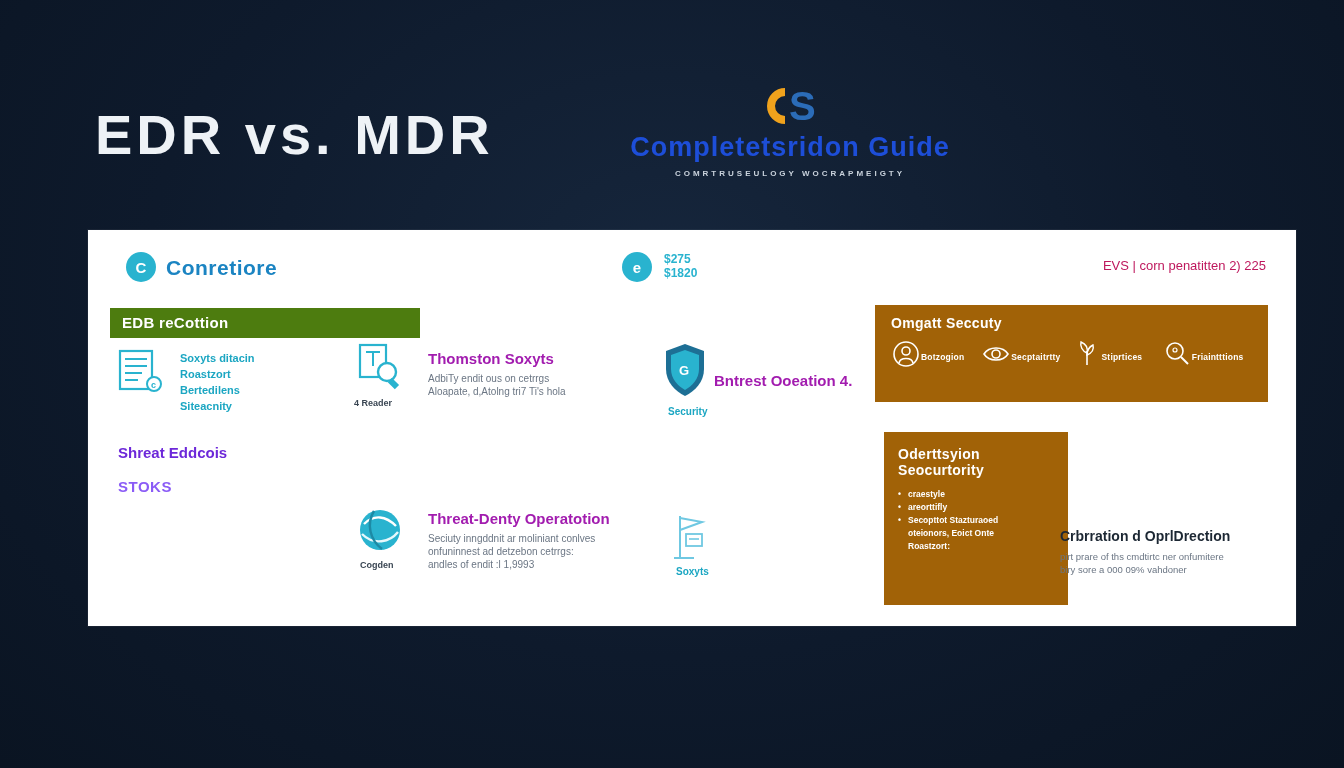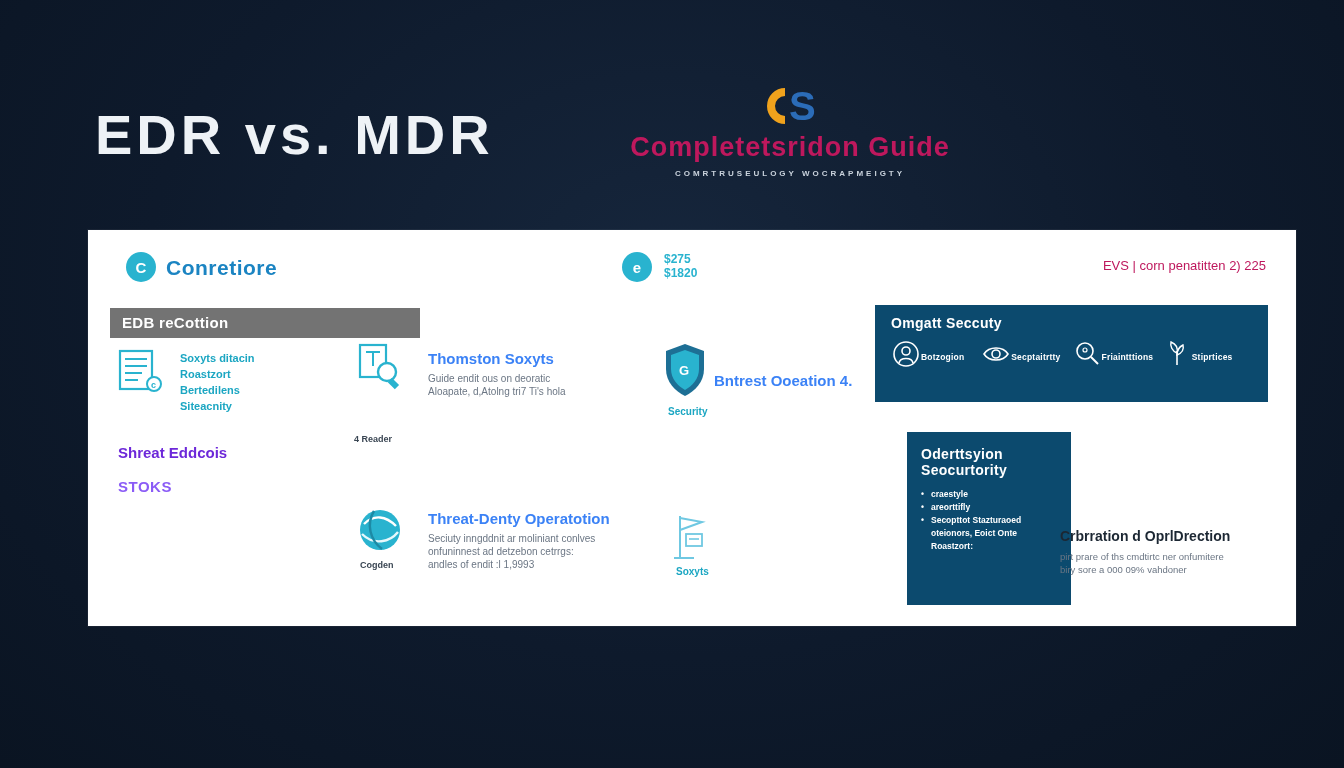--- a/index.html
+++ b/index.html
@@ -7,45 +7,45 @@
     width:1344px;height:768px;position:relative;overflow:hidden;
     background:radial-gradient(ellipse at 50% 35%, #16263c 0%, #0e1a2c 55%, #0a1422 100%);
     font-family:"Liberation Sans", sans-serif;
     -webkit-font-smoothing:antialiased;
   }
   .abs{position:absolute;}
   .hero-title{
     font-size:56px;font-weight:700;color:#eef2f6;letter-spacing:4px;
   }
   .logo-wrap{display:flex;flex-direction:column;align-items:center;}
-  .subtitle{font-size:27px;font-weight:700;color:#be185d;letter-spacing:1px;}
+  .subtitle{font-size:27px;font-weight:700;color:#1d4ed8;letter-spacing:1px;}
   .tagline{font-size:8px;font-weight:600;color:#c9d2dc;letter-spacing:3px;margin-top:6px;text-transform:uppercase;}
   .card{
     left:88px;top:230px;width:1208px;height:396px;background:#ffffff;
     box-shadow:0 0 0 1px rgba(255,255,255,.05);
   }
   .badge{
     width:30px;height:30px;border-radius:50%;background:#29b3cf;color:#ffffff;
     display:flex;align-items:center;justify-content:center;font-weight:700;font-size:15px;
   }
   .hdr-title{font-size:21px;font-weight:700;color:#1b84c2;letter-spacing:.5px;}
   .hdr-price{font-size:12px;font-weight:700;color:#29b3cf;line-height:14px;}
   .hdr-note{font-size:13px;color:#be185d;}
   .banner{
-    width:310px;height:30px;background:#737373;color:#ffffff;font-weight:700;font-size:15px;
+    width:310px;height:30px;background:#4d7c0f;color:#ffffff;font-weight:700;font-size:15px;
     line-height:30px;padding-left:12px;box-sizing:border-box;letter-spacing:.3px;
   }
   .teal-list{font-size:11px;font-weight:700;color:#1ba6c2;line-height:16px;}
   .dark-sub{font-size:15px;font-weight:700;color:#6d28d9;}
   .teal-sub{font-size:15px;font-weight:700;color:#8b5cf6;letter-spacing:.5px;}
-  .item-title{font-size:15px;font-weight:700;color:#3b82f6;}
+  .item-title{font-size:15px;font-weight:700;color:#a21caf;}
   .item-body{font-size:10px;color:#6b7684;line-height:13px;margin-top:5px;}
   .icon-label{font-size:9px;color:#3a4653;font-weight:600;}
   .icon-label-teal{font-size:10px;color:#1ba6c2;font-weight:700;}
-  .panel{background:#0c4a6e;box-sizing:border-box;}
+  .panel{background:#a16207;box-sizing:border-box;}
   .panel-title{font-size:14px;font-weight:700;color:#ffffff;letter-spacing:.3px;}
   .panel-cols{display:flex;justify-content:space-between;margin-top:8px;}
   .panel-col{width:25%;display:flex;flex-direction:row;align-items:center;}
   .panel-col-label{font-size:8.5px;color:#ffffff;margin-top:6px;font-weight:600;letter-spacing:.2px;}
   .bullets{margin-top:10px;}
   .b-line{font-size:8.5px;color:#ffffff;line-height:13px;position:relative;padding-left:10px;font-weight:600;}
   .b-line.bullet::before{content:"•";position:absolute;left:0;top:0;color:#ffffff;}
   .b-line.cont{padding-left:10px;}
   .rt-title{font-size:14px;font-weight:700;color:#1c2733;}
   .rt-body{font-size:9.5px;color:#6b7684;line-height:13px;margin-top:6px;}
@@ -103,25 +103,25 @@
 
   <div class="abs" style="left:266px;top:110px;">
     <svg width="54" height="54" viewBox="0 0 54 54">
       <rect x="6" y="5" width="26" height="32" fill="none" stroke="#29b3cf" stroke-width="2.2"></rect>
       <line x1="12" y1="12" x2="26" y2="12" stroke="#29b3cf" stroke-width="2"></line>
       <line x1="19" y1="12" x2="19" y2="26" stroke="#29b3cf" stroke-width="2"></line>
       <circle cx="33" cy="32" r="9" fill="#ffffff" stroke="#29b3cf" stroke-width="2.4"></circle>
       <rect x="38" y="38" width="10" height="6" transform="rotate(45 38 38)" fill="#29b3cf"></rect>
     </svg>
   </div>
-  <div class="abs icon-label" style="left:266px;top:168px;margin-top:36px;">4 Reader</div>
+  <div class="abs icon-label" style="left:266px;top:168px;">4 Reader</div>
   <div class="abs" style="left:340px;top:120px;width:250px;">
     <div class="item-title">Thomston Soxyts</div>
     <div class="item-body">
-      <div>Guide endit ous on deoratic</div>
+      <div>AdbiTy endit ous on cetrrgs</div>
       <div>Aloapate, d,Atolng tri7 Ti's hola</div>
     </div>
   </div>
 
   <div class="abs" style="left:268px;top:276px;">
     <svg width="48" height="48" viewBox="0 0 48 48">
       <circle cx="24" cy="24" r="20" fill="#29b3cf"></circle>
       <path d="M8 18 C18 8 30 10 40 20" fill="none" stroke="#ffffff" stroke-width="2.4"></path>
       <path d="M6 28 C18 40 34 36 42 26" fill="none" stroke="#e6f8fc" stroke-width="2.4"></path>
       <path d="M18 5 C10 18 14 34 26 43" fill="none" stroke="#1d8aa5" stroke-width="2.4"></path>
@@ -171,38 +171,38 @@
       </div>
       <div class="panel-col">
         <svg width="30" height="30" viewBox="0 0 30 30">
           <path d="M3 15 C8 7 22 7 27 15 C22 23 8 23 3 15 Z" fill="none" stroke="#ffffff" stroke-width="1.6"></path>
           <circle cx="15" cy="15" r="4" fill="none" stroke="#ffffff" stroke-width="1.6"></circle>
         </svg>
         <div class="panel-col-label">Secptaitrtty</div>
       </div>
       <div class="panel-col">
         <svg width="30" height="30" viewBox="0 0 30 30">
+          <path d="M15 26 L15 12" stroke="#ffffff" stroke-width="1.6" fill="none"></path>
+          <path d="M15 14 C10 12 8 7 9 3 C14 5 16 9 15 14 Z" fill="none" stroke="#ffffff" stroke-width="1.4"></path>
+          <path d="M15 16 C20 14 22 10 21 6 C17 8 15 11 15 16 Z" fill="none" stroke="#ffffff" stroke-width="1.4"></path>
+        </svg>
+        <div class="panel-col-label">Stiprtices</div>
+      </div>
+      <div class="panel-col">
+        <svg width="30" height="30" viewBox="0 0 30 30">
           <circle cx="13" cy="12" r="8" fill="none" stroke="#ffffff" stroke-width="1.6"></circle>
           <line x1="19" y1="18" x2="26" y2="25" stroke="#ffffff" stroke-width="2"></line>
           <circle cx="13" cy="11" r="2" fill="none" stroke="#ffffff" stroke-width="1.2"></circle>
         </svg>
         <div class="panel-col-label">Friaintttions</div>
       </div>
-      <div class="panel-col">
-        <svg width="30" height="30" viewBox="0 0 30 30">
-          <path d="M15 26 L15 12" stroke="#ffffff" stroke-width="1.6" fill="none"></path>
-          <path d="M15 14 C10 12 8 7 9 3 C14 5 16 9 15 14 Z" fill="none" stroke="#ffffff" stroke-width="1.4"></path>
-          <path d="M15 16 C20 14 22 10 21 6 C17 8 15 11 15 16 Z" fill="none" stroke="#ffffff" stroke-width="1.4"></path>
-        </svg>
-        <div class="panel-col-label">Stiprtices</div>
-      </div>
-    </div>
-  </div>
-
-  <div class="abs panel" style="left:819px;top:202px;width:164px;height:173px;padding:14px 14px;">
+    </div>
+  </div>
+
+  <div class="abs panel" style="left:796px;top:202px;width:184px;height:173px;padding:14px 14px;">
     <div class="panel-title">Oderttsyion</div>
     <div class="panel-title">Seocurtority</div>
     <div class="bullets">
       <div class="b-line bullet">craestyle</div>
       <div class="b-line bullet">areorttifly</div>
       <div class="b-line bullet">Secopttot Stazturaoed</div>
       <div class="b-line cont">oteionors, Eoict Onte</div>
       <div class="b-line cont">Roastzort:</div>
     </div>
   </div>

